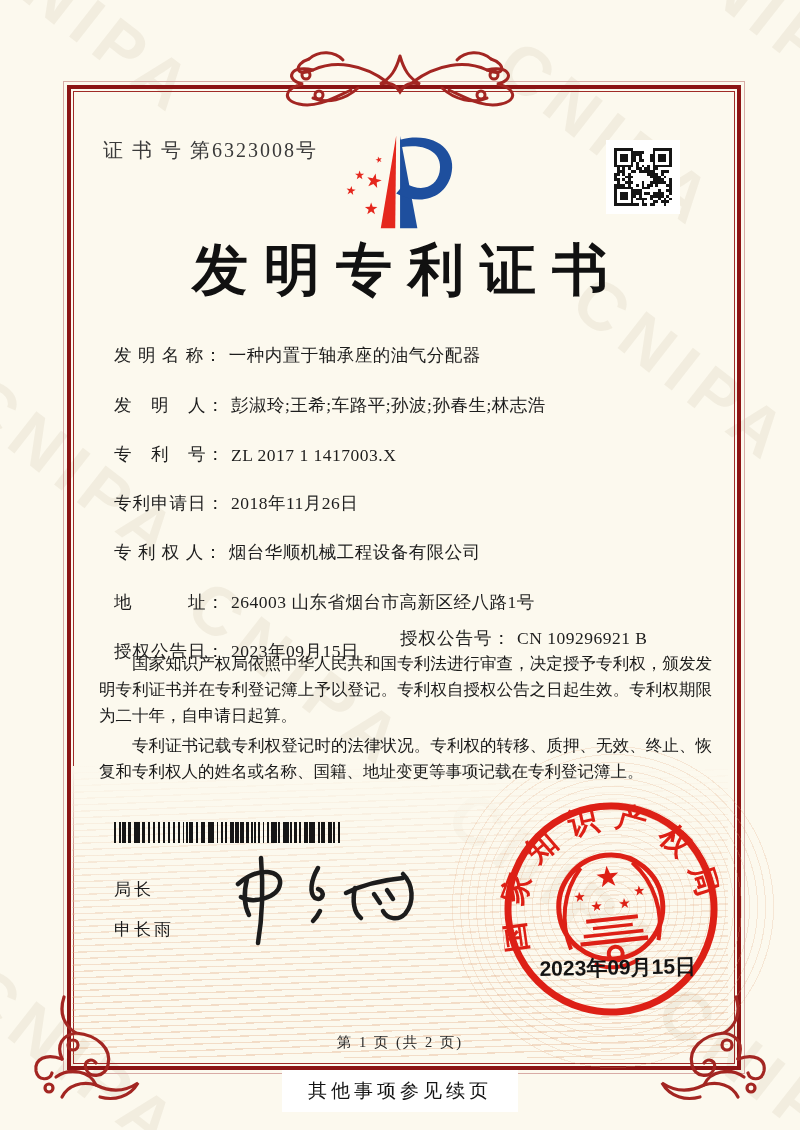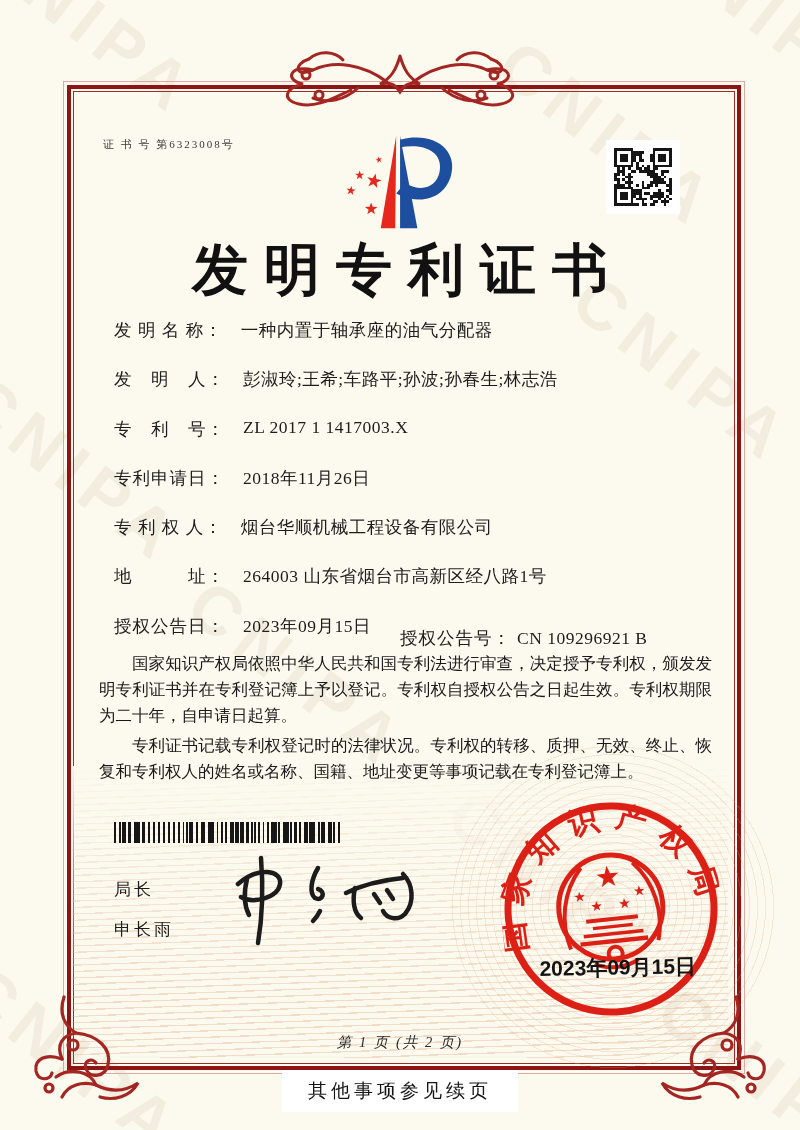--- a/index.html
+++ b/index.html
@@ -19,52 +19,52 @@
 
   
   .waves{position:absolute;left:72px;top:766px;width:656px;height:292px;
     background:repeating-linear-gradient(178deg, rgba(224,164,122,0.34) 0px, rgba(224,164,122,0.34) 1.3px,
                rgba(0,0,0,0) 1.3px, rgba(0,0,0,0) 6.4px);}
   .waves::before{content:'';position:absolute;inset:0;
     background:linear-gradient(to bottom, rgba(252,249,238,0.96) 0%, rgba(252,249,238,0.35) 38%, rgba(252,249,238,0) 80%);}
   .guilloche{position:absolute;left:448px;top:742px;width:330px;height:330px;border-radius:50%;
     background:repeating-radial-gradient(circle, rgba(224,164,122,0.22) 0 1px, rgba(0,0,0,0) 1px 8px);}
 
-  .serial{left:103px;top:137px;font-size:11px;letter-spacing:2px;color:#3a3a3a;}
+  .serial{left:103px;top:137px;font-size:20px;letter-spacing:2px;color:#3a3a3a;}
 
   .qr-box{left:606px;top:140px;width:74px;height:74px;background:#ffffff;}
   .qr-modules{position:absolute;left:8px;top:8px;width:58px;height:58px;display:grid;
     grid-template-columns:repeat(21,1fr);grid-template-rows:repeat(21,1fr);}
   .qm{background:transparent;}
   .qm.on{background:#151515;}
 
   .title{left:0;top:233px;width:100%;text-align:center;font-size:56px;font-weight:bold;
     letter-spacing:16px;text-indent:16px;color:#111;}
 
   .fields{left:114px;top:318px;width:606px;font-size:17.5px;color:#1d1d1d;}
-  .frow{height:49.3px;display:flex;align-items:flex-start;position:relative;white-space:nowrap;gap:12px;}
+  .frow{height:49.3px;display:flex;align-items:flex-end;position:relative;white-space:nowrap;}
   .flabel{display:inline-block;min-width:104px;letter-spacing:1px;}
   .fvalue{margin-left:6px;letter-spacing:0.5px;}
   .pair2{position:absolute;left:286px;top:0;height:100%;display:flex;align-items:center;}
 
   .paras{left:99px;top:651px;width:613px;font-size:16.5px;line-height:25.8px;color:#191919;
     text-align:justify;}
   .paras p{margin:0 0 5px 0;text-indent:2em;}
 
   .barcode{left:114px;top:822px;width:294px;height:21px;display:flex;align-items:stretch;overflow:hidden;}
   .bar{background:#161616;height:100%;flex:none;}
 
   .signer{font-family:"Liberation Sans","DejaVu Sans",sans-serif;font-size:17px;color:#1c1c1c;letter-spacing:3px;}
   .signer.t1{left:114px;top:878px;}
   .signer.t2{left:114px;top:918px;}
 
   .sig-svg{left:225px;top:853px;}
   .seal-svg{left:501px;top:799px;transform:rotate(-6deg);}
 
-  .pagenum{left:0;top:1033px;width:100%;text-align:center;font-size:14.5px;letter-spacing:2px;color:#2a2a2a;font-style:italic;}
+  .pagenum{left:0;top:1033px;width:100%;text-align:center;font-size:14.5px;letter-spacing:2px;color:#2a2a2a;}
 
   .footnote{left:282px;top:1070px;width:236px;height:42px;background:#ffffff;
     display:flex;align-items:center;justify-content:center;font-size:19px;letter-spacing:4px;color:#151515;}
 
   .flourish-bl{left:16px;top:993px;}
   .flourish-br{left:652px;top:993px;transform:scaleX(-1);}
   .ornament-top{left:263px;top:18px;}
 </style>
 </head>
 <body>

